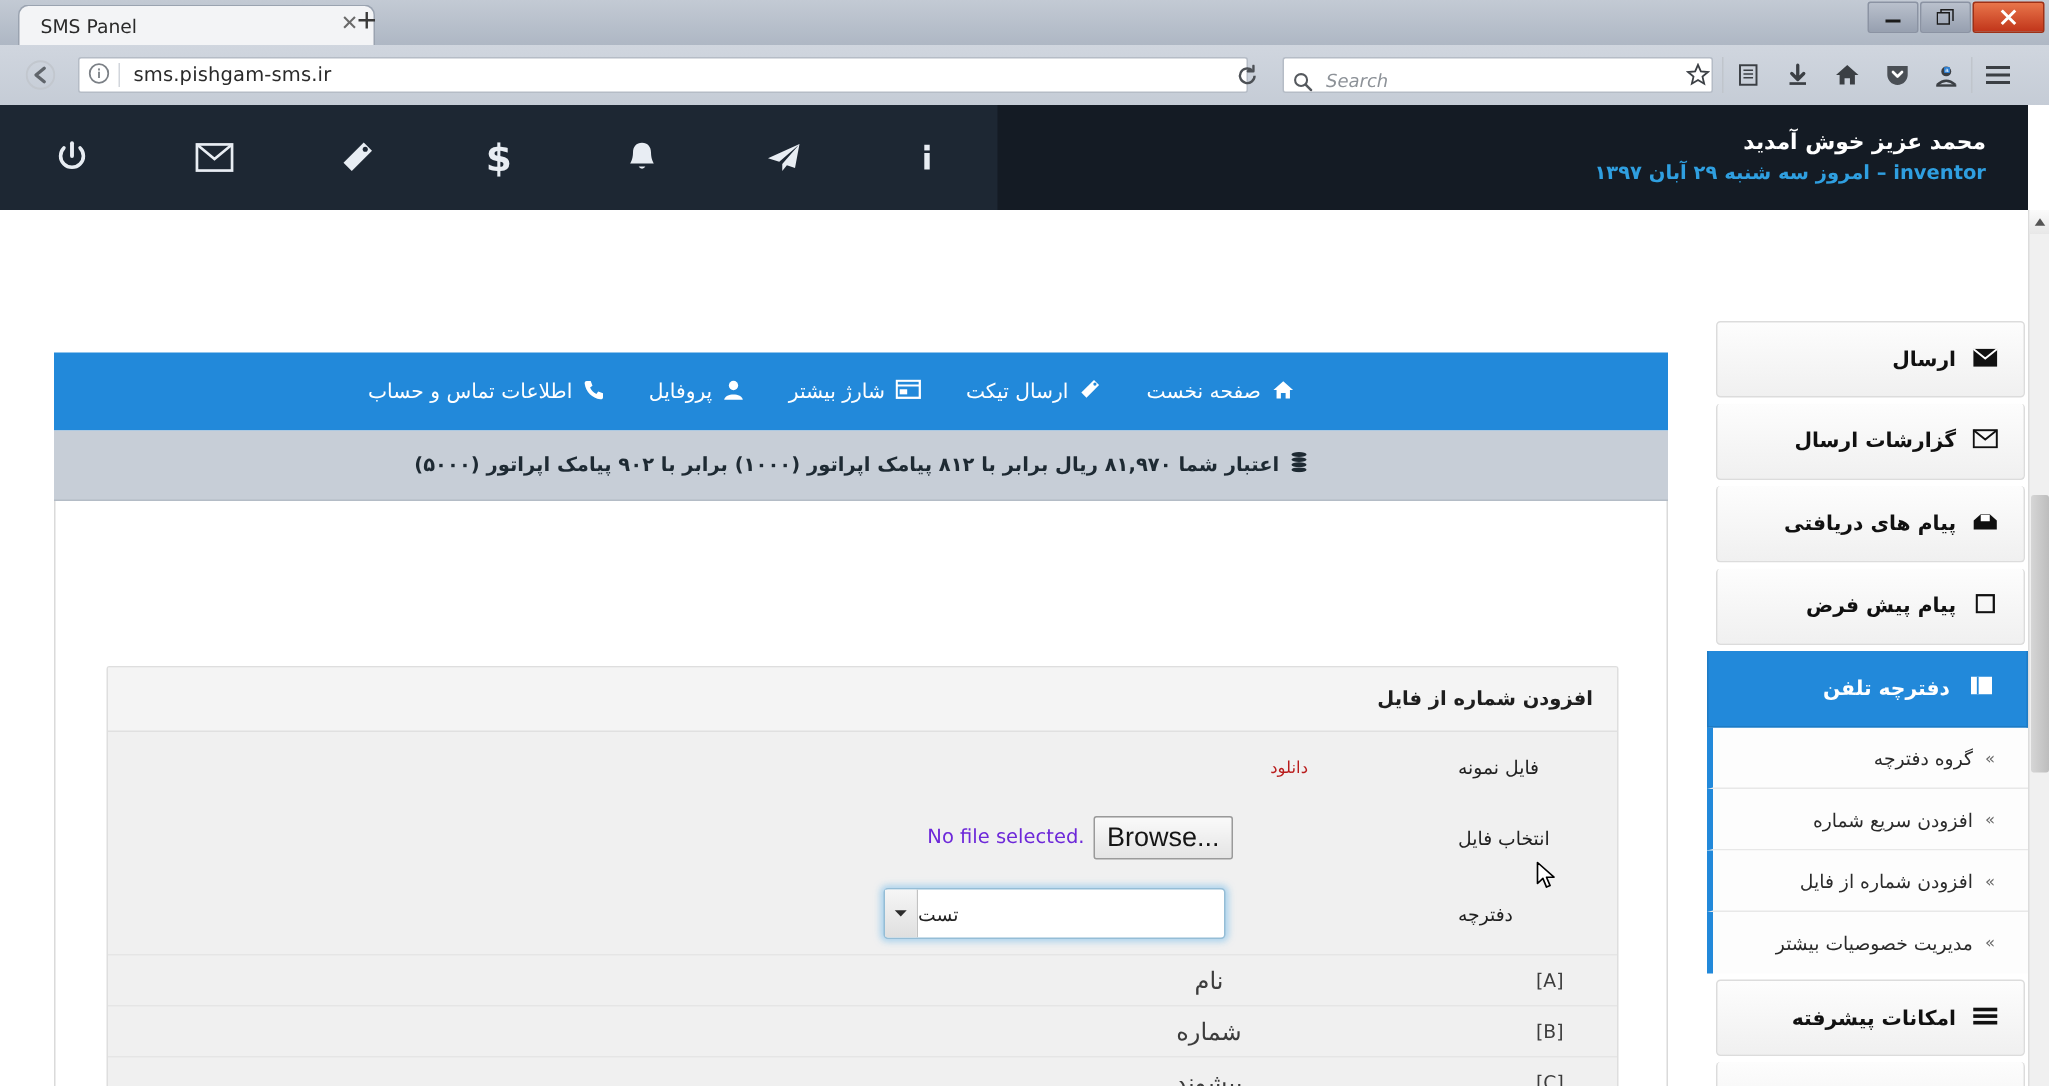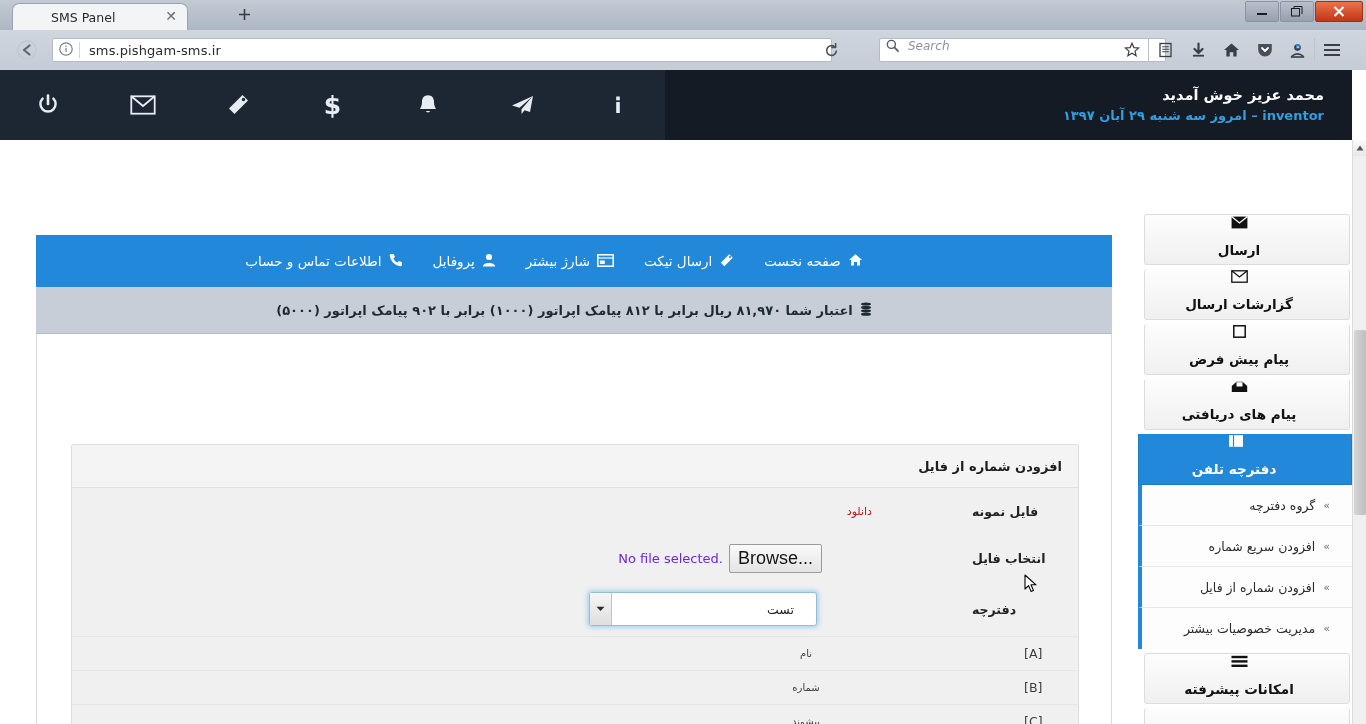--- a/index.html
+++ b/index.html
@@ -14,25 +14,25 @@
   
   .browser-chrome {
     position: absolute; top: 0; left: 0; width: 1366px; height: 70px;
     background: linear-gradient(#d8dde5, #c5ccd6);
   }
   .titlebar {
     position: absolute; top: 0; left: 0; width: 1366px; height: 30px;
     background: linear-gradient(#c3cad4, #aeb7c4);
   }
   .tab {
-    position: absolute; top: 3px; left: 12px; width: 176px; height: 27px;
+    position: absolute; top: 3px; left: 12px; width: 238px; height: 27px;
     background: #f3f4f6;
     border-radius: 7px 7px 0 0;
     border: 1px solid #9aa3b0; border-bottom: none;
-    display: flex; align-items: center; padding-left: 24px;
+    display: flex; align-items: center;
   }
   .tab-title {
     font-size: 12.5px; color: #2a2a2a; margin-left: 14px;
     white-space: nowrap; overflow: hidden; max-width: 150px;
   }
   .tab-close {
     position: absolute; right: 8px; top: 5px;
     width: 16px; height: 16px; text-align: center; line-height: 15px;
     font-size: 14px; color: #6a6a6a; cursor: pointer;
   }
@@ -75,21 +75,21 @@
   .url-sep { width: 1px; height: 16px; background: #d2d6dc; }
   .url-text { font-size: 13px; color: #2a2a2a; margin-left: 9px; letter-spacing: .1px; }
   .reload {
     position: absolute; left: 820px; top: 10px; width: 22px; height: 20px;
     display: flex; align-items: center; justify-content: center;
     color: #4d5156; font-size: 14px; cursor: pointer;
   }
   .searchbar {
     position: absolute; left: 855px; top: 8px; width: 287px; height: 24px;
     background: #fff; border: 1px solid #b5bcc6; border-radius: 2px;
-    display: flex; align-items: flex-start; margin-left: 24px;
+    display: flex; align-items: flex-end;
   }
   .search-ph { font-size: 12px; color: #8d9298; font-style: italic; margin-left: 4px; }
   .toolicons {
     position: absolute; left: 1115px; top: 8px; height: 24px;
     display: flex; align-items: center;
   }
   .toolicons > div {
     width: 33px; height: 24px; display: flex; align-items: center; justify-content: center;
     color: #3b3f44; cursor: pointer;
   }
@@ -157,65 +157,65 @@
     direction: rtl; display: flex; align-items: center; padding-right: 16px;
   }
   .panel-head .t { font-size: 13px; color: #1e1e1e; font-weight: bold; }
   .panel-body { padding: 0; }
 
   .frow {
     display: flex; direction: rtl; align-items: center;
     height: 47px; padding: 0 16px 0 16px;
   }
   .frow-lbl {
-    width: 100px; text-align: left; font-size: 12.5px; color: #222; font-weight: bold;
+    width: 100px; text-align: left; font-size: 12.5px; color: #222; font-weight: normal;
     padding-left: 10px; direction: rtl;
   }
   .frow-ctl { flex: 1; display: flex; align-items: center; }
 
   .dl-link { color: #b91c1c; font-size: 11px; text-decoration: none; cursor: pointer; margin-right: 90px; }
 
   .browse-wrap { display: flex; flex-direction: row-reverse; align-items: center; margin-right: 140px; direction: ltr; }
   .browse-btn {
     background: linear-gradient(#fafafa,#e4e4e4); border: 1px solid #9a9a9a;
     border-radius: 2px; padding: 3px 8px; font-size: 18px; color: #151515; cursor: pointer;
   }
   .nofile { font-size: 13px; color: #6d28d9; margin-right: 6px; }
 
   .selwrap {
     position: relative; width: 228px; height: 34px; margin-right: 145px;
     background: #fff; border: 1px solid #95bdd6; border-radius: 3px;
     box-shadow: 0 0 4px 2px rgba(120,190,235,.55);
     display: flex; align-items: center; direction: rtl;
   }
-  .selwrap .val { flex: 1; text-align: right; padding-right: 22px; font-size: 12.5px; color: #222; }
+  .selwrap .val { flex: 1; text-align: left; padding-right: 22px; font-size: 12.5px; color: #222; }
   .selarrow {
     width: 22px; height: 32px; background: linear-gradient(#f6f6f6,#dfdfdf);
     border-right: 1px solid #c2c2c2; border-radius: 0 0 0 2px;
     display: flex; align-items: center; justify-content: center;
     font-size: 9px; color: #2b2b2b; cursor: pointer;
   }
 
   .maprow {
     display: flex; direction: rtl; align-items: center; height: 34px;
     border-top: 1px solid #e5e5e5; padding: 0 16px;
   }
   .map-key { width: 46px; text-align: left; font-size: 12.5px; color: #3c3c3c; padding-left: 8px; }
-  .map-val { width: 420px; text-align: center; font-size: 10px; color: #3c3c3c; }
+  .map-val { width: 420px; text-align: center; font-size: 16px; color: #3c3c3c; }
 
   
   .sidebar {
     position: absolute; right: 0; top: 70px; width: 214px; height: 584px;
     background: #fff; direction: rtl; overflow: hidden;
   }
   .sb-item {
     position: relative; height: 51px; display: flex; align-items: center;
     padding-right: 16px; background: linear-gradient(#fdfdfd,#f0f0f0);
     border: 1px solid #dcdcdc; border-top: none; margin: 4px 2px 0 6px;
-    border-radius: 3px; cursor: pointer; gap: 9px; flex-direction: column;
+    border-radius: 3px; cursor: pointer; gap: 9px;
   }
   .sb-item .ic { font-size: 15px; color: #111; width: 20px; text-align: center; }
   .sb-item .lb { font-size: 13.5px; color: #111; font-weight: bold; }
   .sb-item.active {
     background: #2289da; border-color: #1d7bc4; margin-left: 0; margin-right: 0;
     border-radius: 0; padding-right: 22px;
   }
   .sb-item.active .ic, .sb-item.active .lb { color: #fff; text-align: right; }
   .sb-sub {
     height: 41px; display: flex; align-items: center; gap: 8px;
@@ -552,34 +552,34 @@
         <span class="ic">
           <svg width="17" height="13" viewBox="0 0 17 13">
             <rect x="0.8" y="0.8" width="15.4" height="11.4" fill="none" stroke="#111" stroke-width="1.3"></rect>
             <path d="M0.8 0.8 L8.5 7 L16.2 0.8" fill="none" stroke="#111" stroke-width="1.3"></path>
           </svg>
         </span>
         <span class="lb">گزارشات ارسال</span>
       </div>
       <div class="sb-item">
         <span class="ic">
-          <svg width="13" height="13" viewBox="0 0 13 13">
-            <rect x="0.8" y="0.8" width="11.4" height="11.4" fill="none" stroke="#111" stroke-width="1.5"></rect>
-          </svg>
-        </span>
-        <span class="lb">پیام پیش فرض</span>
-      </div>
-      <div class="sb-item">
-        <span class="ic">
           <svg width="17" height="12" viewBox="0 0 17 12">
             <path d="M0.8 11 L0.8 5 L5.5 0.8 L11.5 0.8 L16.2 5 L16.2 11 Z" fill="#111"></path>
             <path d="M5.5 1.2 L5.5 5.5 L11.5 5.5 L11.5 1.2" fill="#fff"></path>
           </svg>
         </span>
         <span class="lb">پیام های دریافتی</span>
+      </div>
+      <div class="sb-item">
+        <span class="ic">
+          <svg width="13" height="13" viewBox="0 0 13 13">
+            <rect x="0.8" y="0.8" width="11.4" height="11.4" fill="none" stroke="#111" stroke-width="1.5"></rect>
+          </svg>
+        </span>
+        <span class="lb">پیام پیش فرض</span>
       </div>
 
       <div class="sb-item active">
         <span class="ic">
           <svg width="16" height="14" viewBox="0 0 16 14">
             <path d="M1 1.2 L10 1.2 L15 1.2 L15 12.8 L6 12.8 L1 12.8 Z" fill="#fff"></path>
             <path d="M5.5 1.2 L5.5 12.8" stroke="#2289da" stroke-width="1.2"></path>
           </svg>
         </span>
         <span class="lb">دفترچه تلفن</span>

